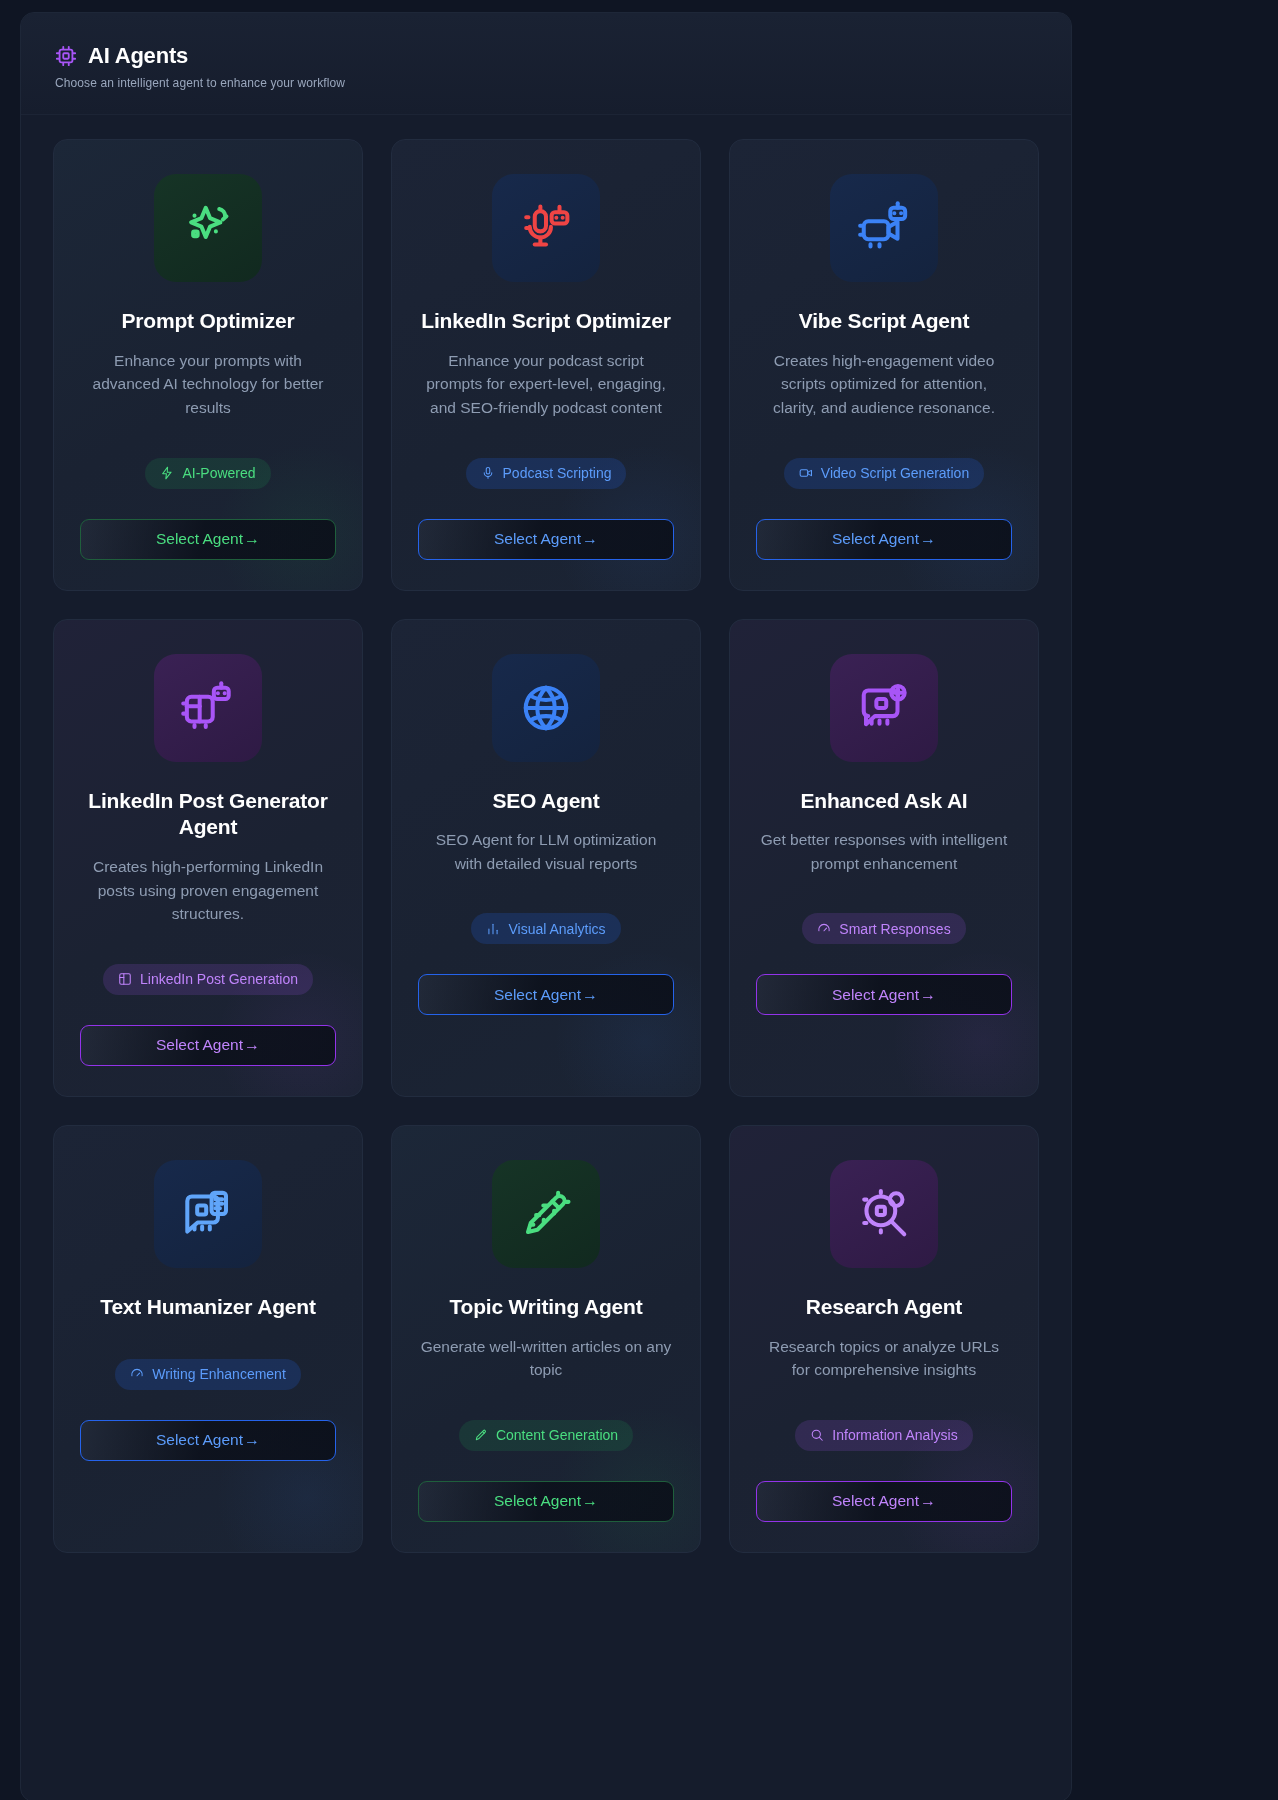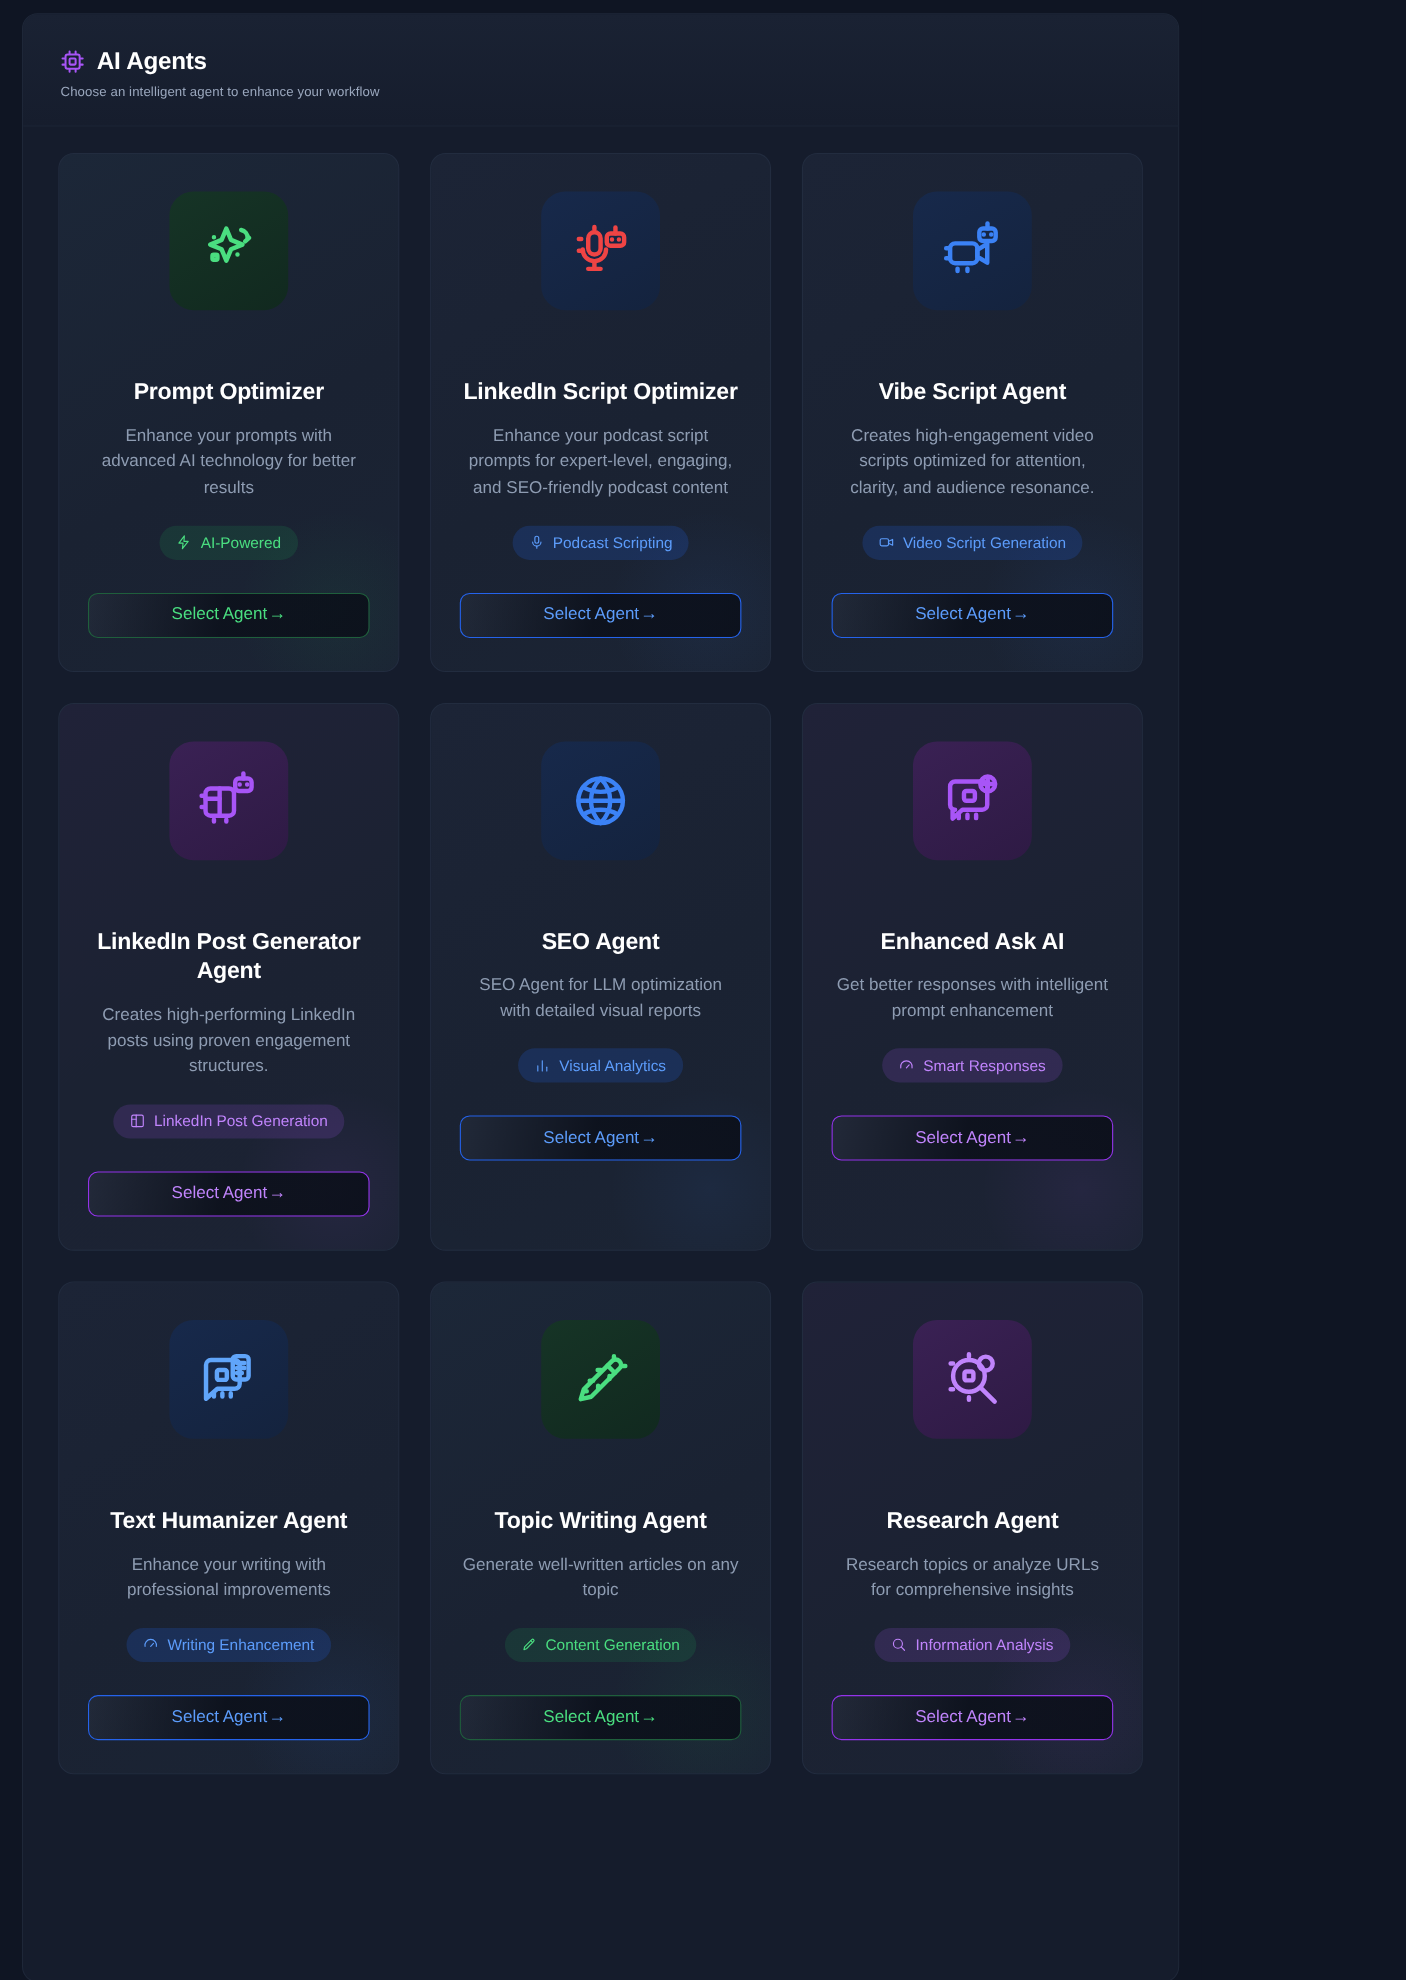--- a/index.html
+++ b/index.html
@@ -108,34 +108,33 @@
   .icon-tile svg { width: 54px; height: 54px; display: block; }
 
   .card-title {
     font-size: 21px;
     font-weight: 700;
     color: #ffffff;
     line-height: 1.28;
     letter-spacing: -0.2px;
     position: relative;
     z-index: 2;
-    margin-top: 36px;
   }
   .card-desc {
     margin-top: 14px;
     font-size: 15.5px;
     line-height: 1.52;
     color: #8e9cb2;
     position: relative;
     z-index: 2;
     max-width: 252px;
   }
 
   .badge {
-    margin-top: 22px;
+    margin-top: 38px;
     display: inline-flex;
     align-items: center;
     gap: 8px;
     height: 31px;
     padding: 0 15px;
     border-radius: 999px;
     font-size: 14px;
     white-space: nowrap;
     position: relative;
     z-index: 2;
@@ -370,21 +369,20 @@
               <svg viewBox="0 0 24 24" width="54" height="54" fill="none" stroke="#60a5fa" stroke-width="1.8" stroke-linecap="round" stroke-linejoin="round">
                 <path d="M2.8 6.2a2 2 0 012-2h9.6a2 2 0 012 2v7.6a2 2 0 01-2 2H7.4l-4.6 4v-4a2 2 0 010-.1z"></path>
                 <rect x="7.2" y="8.2" width="4" height="4" rx="0.8"></rect>
                 <rect x="13.6" y="2.6" width="6.4" height="9.4" rx="1.4"></rect>
                 <path d="M15.3 5.4h3M15.3 7.4h3M15.3 9.4h2"></path>
                 <path d="M6 17.6v1.3M9.4 17.6v1.3M12.8 17.6v1.3"></path>
               </svg>
             </span>
           </div>
           <div class="card-title">Text Humanizer Agent</div>
-          <div class="card-desc">Enhance your writing with professional improvements</div>
           <div class="badge badge-blue">
             <span>
               <svg viewBox="0 0 24 24" width="14" height="14" fill="none" stroke="currentColor" stroke-width="1.8" stroke-linecap="round" stroke-linejoin="round">
                 <path d="M3.2 15a9 9 0 1117.6 0"></path>
                 <path d="M12 15l4.3-4.6"></path>
               </svg>
             </span>
             <span>Writing Enhancement</span>
           </div>
           <div class="btn btn-blue spacer-top">

